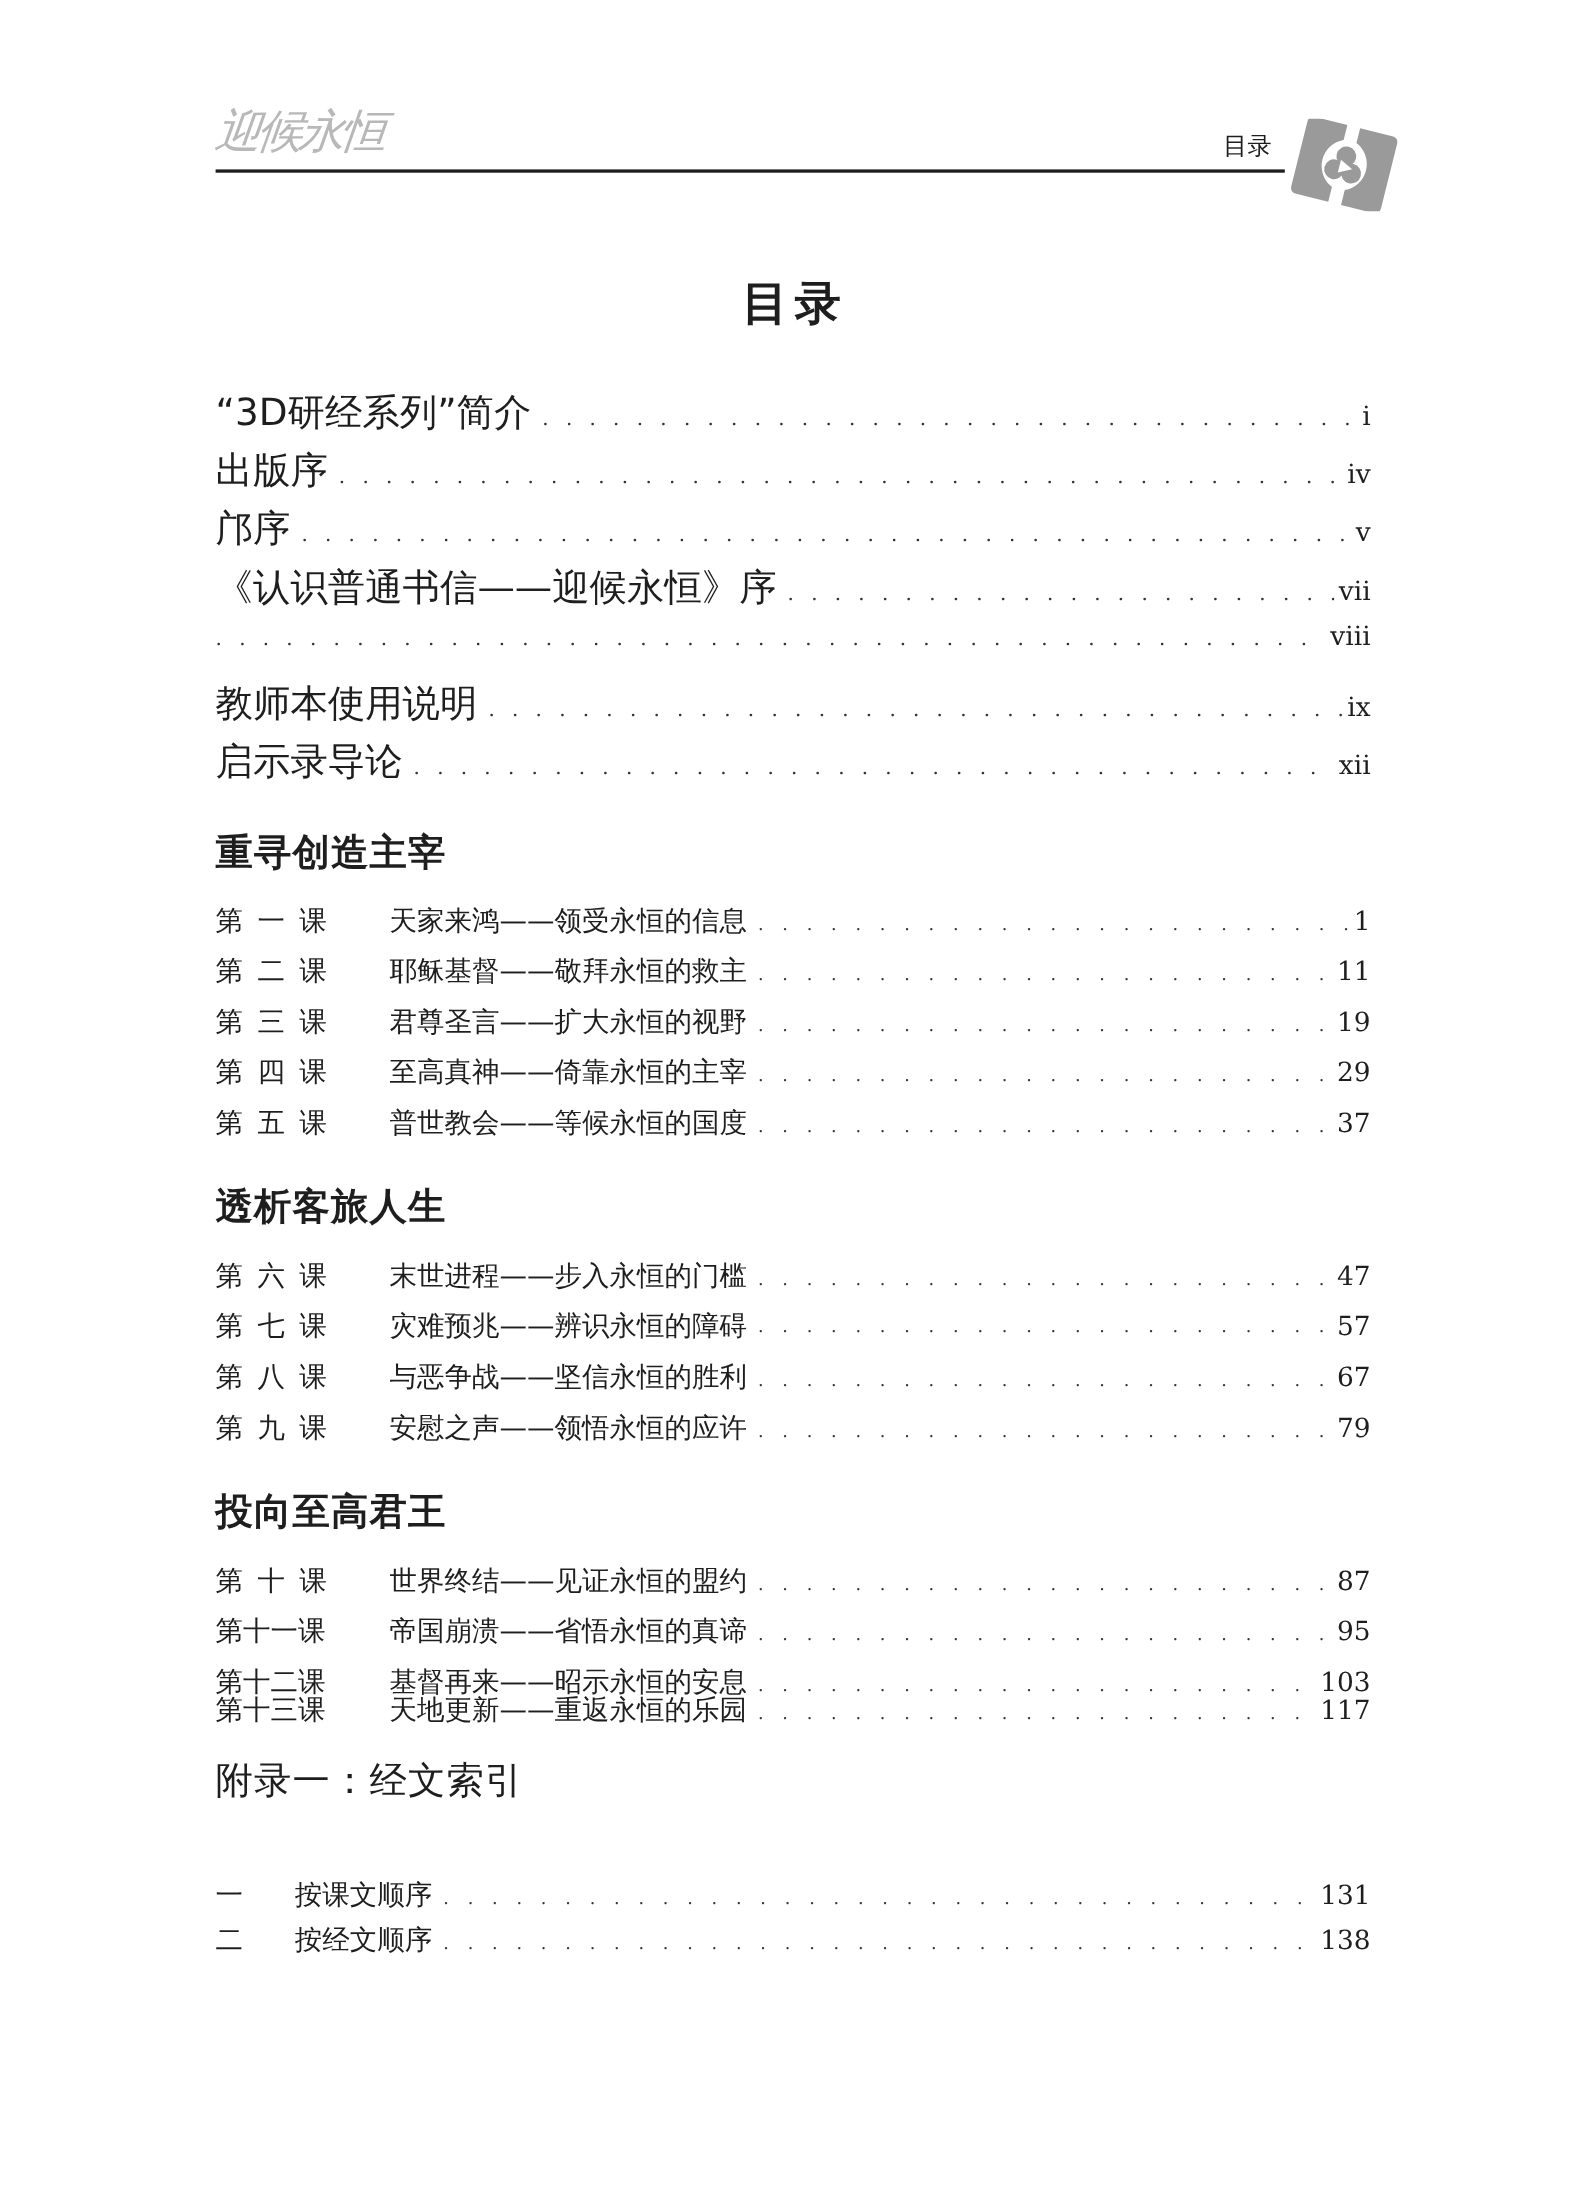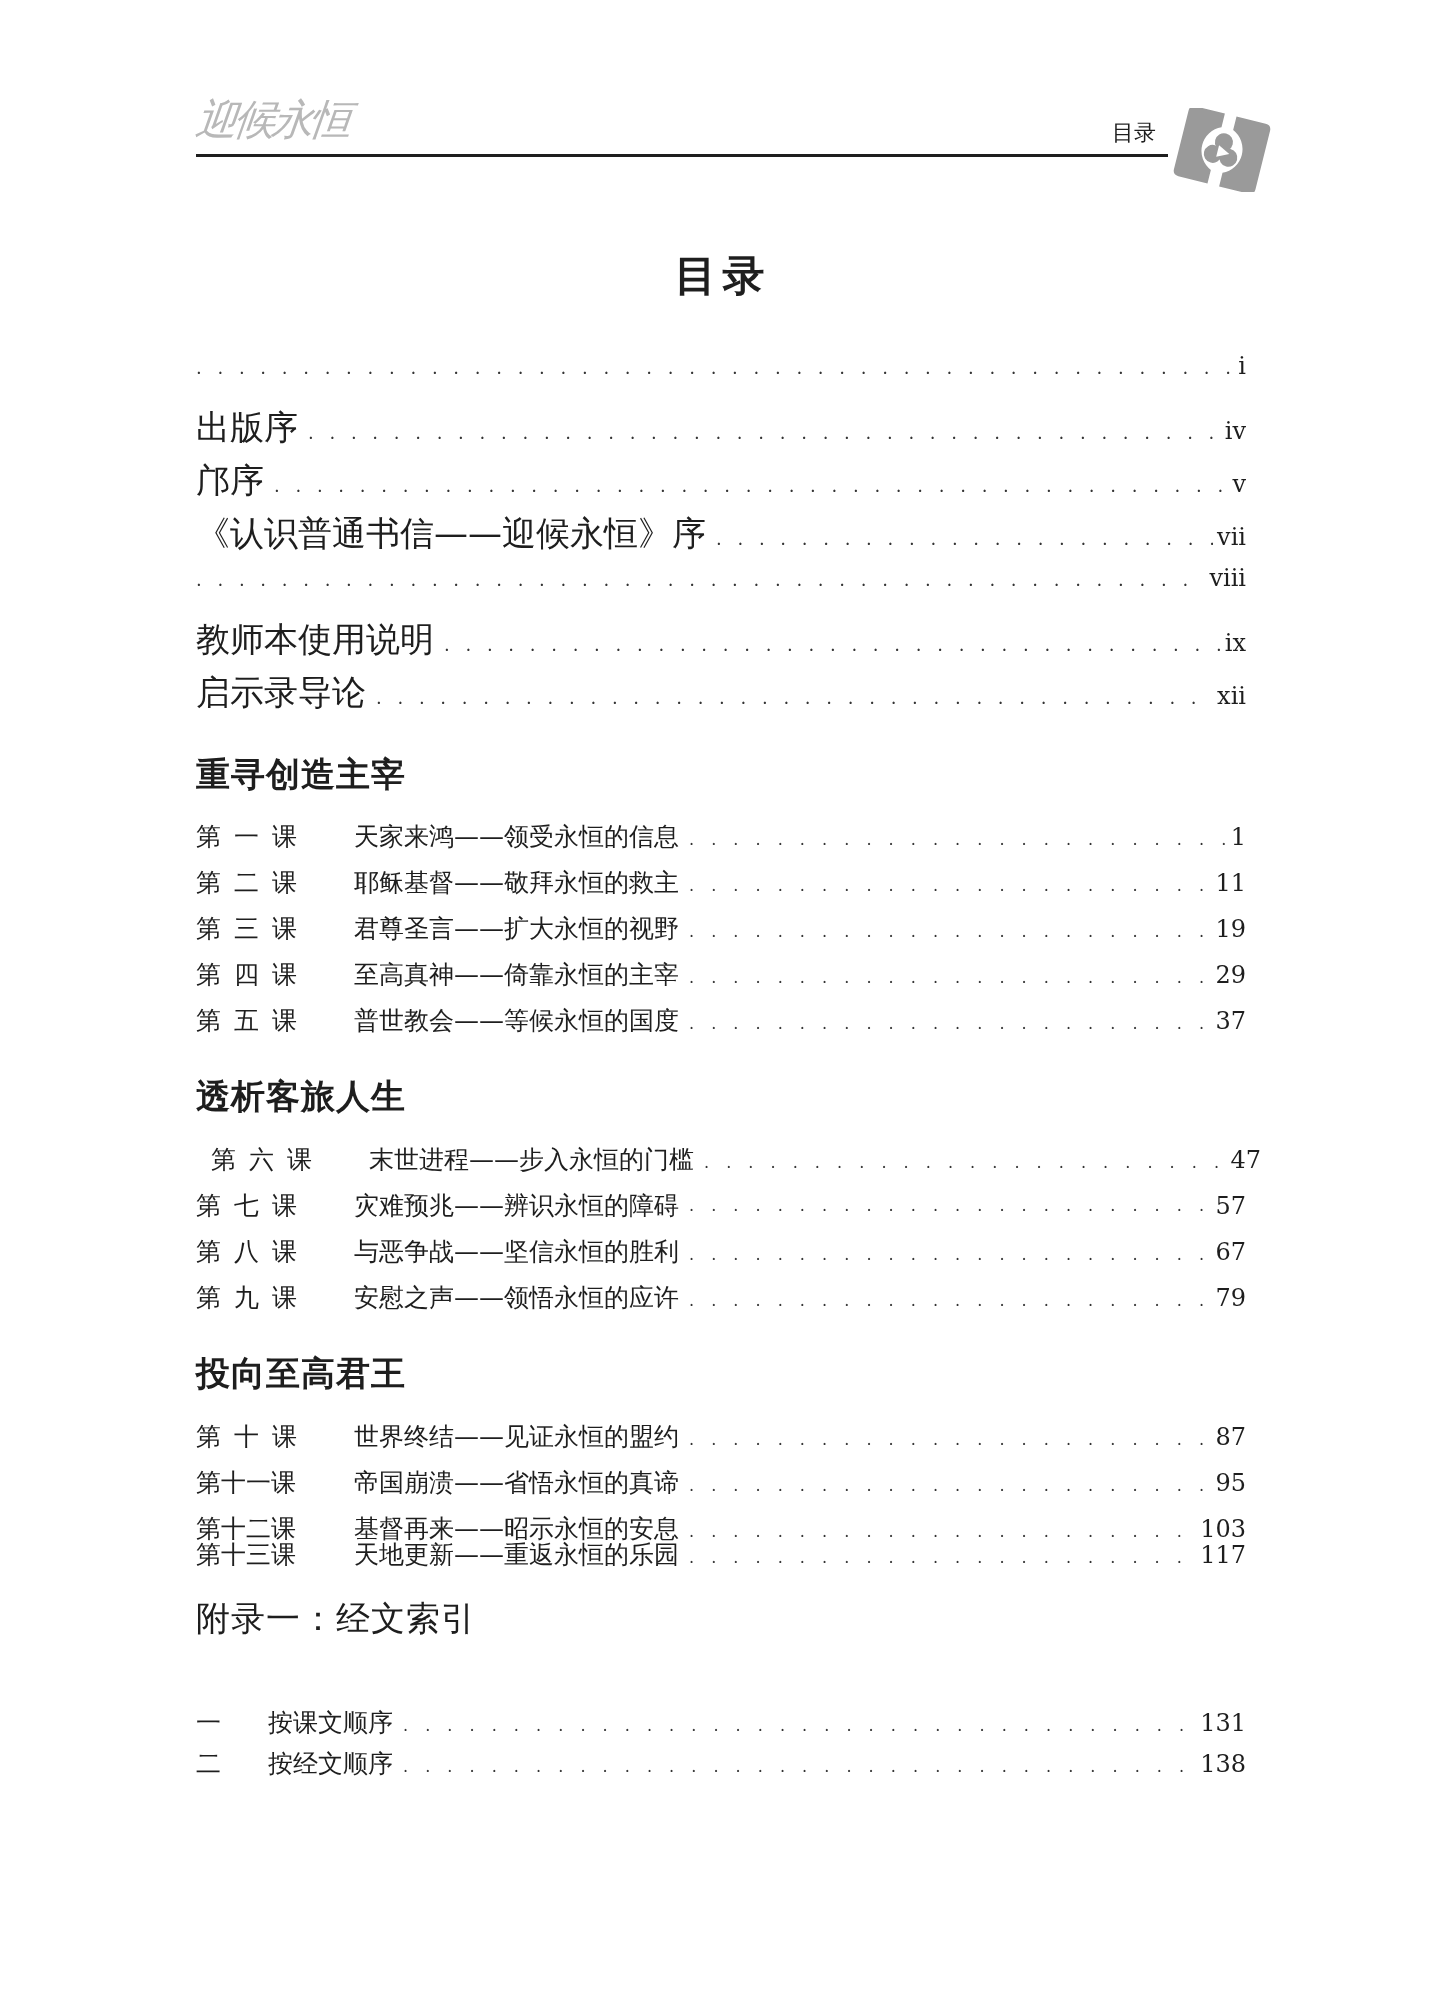--- a/index.html
+++ b/index.html
@@ -53,20 +53,21 @@
     <circle cx="50" cy="34" r="9" fill="#9a9a9a"></circle>
     <circle cx="42" cy="48" r="9" fill="#9a9a9a"></circle>
     <circle cx="58" cy="48" r="9" fill="#9a9a9a"></circle>
     <path d="M46 38 L58 44 L46 50 Z" fill="#ffffff"></path>
   </g>
 </svg>
 
 <div class="page-title">目录</div>
 
 <div class="toc-row front" style="top:352px;">
+  <span class="label">“3D研经系列”简介</span>
   <span class="leader"></span>
   <span class="page">i</span>
 </div>
 <div class="toc-row front" style="top:405px;">
   <span class="label">出版序</span>
   <span class="leader"></span>
   <span class="page">iv</span>
 </div>
 <div class="toc-row front" style="top:458px;">
   <span class="label">邝序</span>
@@ -119,21 +120,21 @@
   <span class="page">29</span>
 </div>
 <div class="toc-row lesson" style="top:1004px;">
   <span class="num spaced">第五课</span>
   <span class="label">普世教会——等候永恒的国度</span>
   <span class="leader"></span>
   <span class="page">37</span>
 </div>
 
 <div class="part-title" style="top:1074px;">透析客旅人生</div>
-<div class="toc-row lesson" style="top:1143px;margin-left:15px;">
+<div class="toc-row lesson" style="top:1143px;">
   <span class="num spaced">第六课</span>
   <span class="label">末世进程——步入永恒的门槛</span>
   <span class="leader"></span>
   <span class="page">47</span>
 </div>
 <div class="toc-row lesson" style="top:1189px;align-items:center;">
   <span class="num spaced">第七课</span>
   <span class="label">灾难预兆——辨识永恒的障碍</span>
   <span class="leader"></span>
   <span class="page">57</span>

